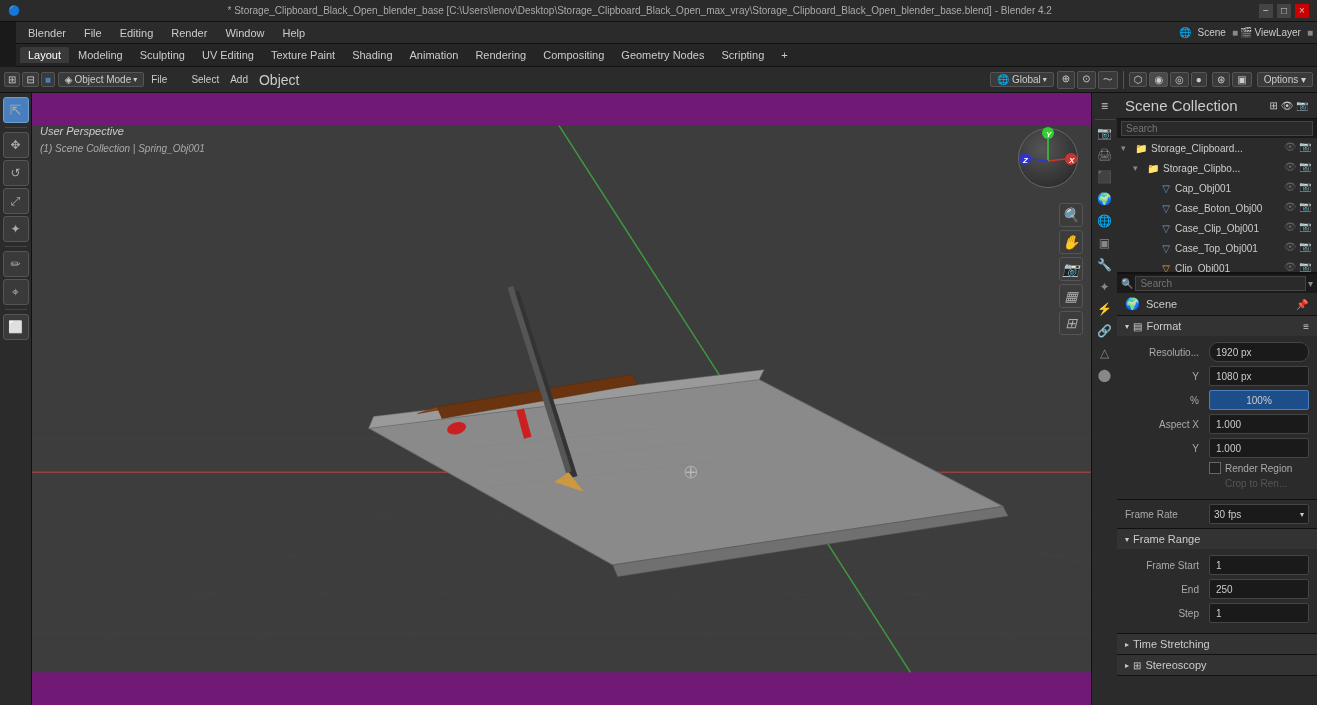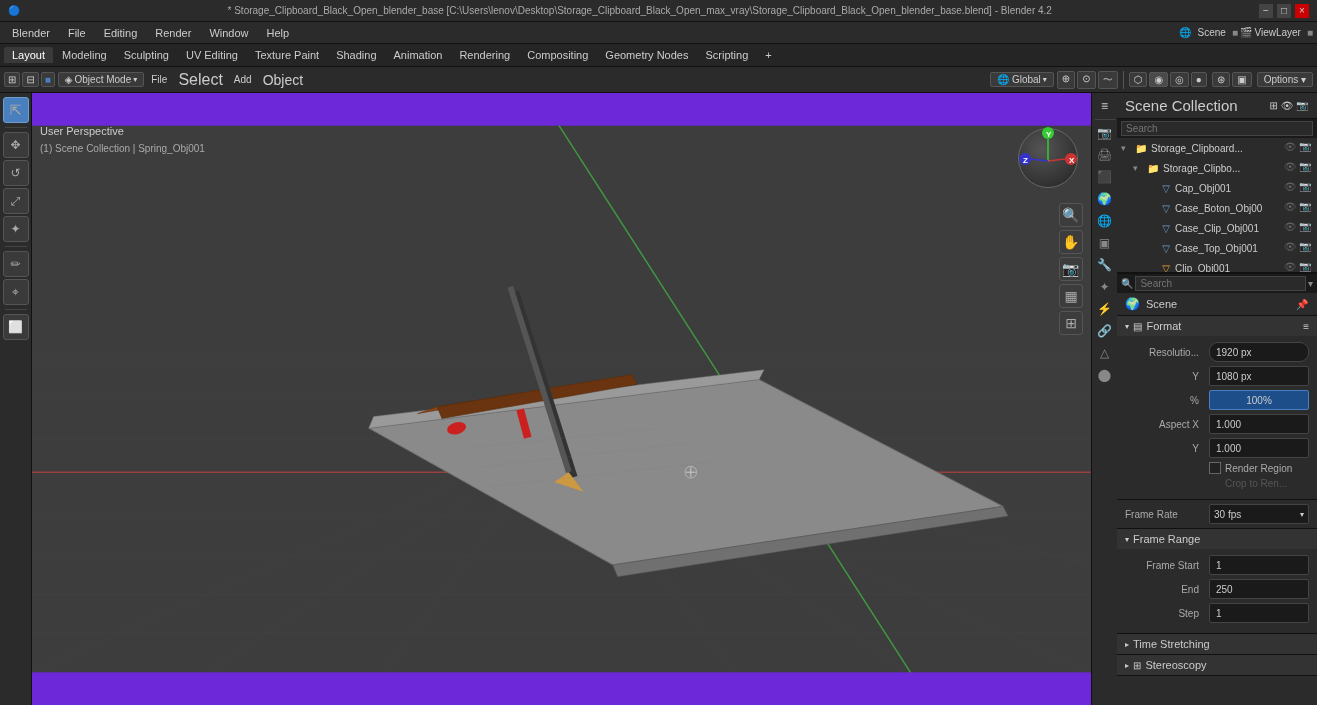--- a/index.html
+++ b/index.html
@@ -53,21 +53,21 @@
     .ri-btn.active { color: #ccc; }
     
     
     .gizmo-container { width: 70px; height: 70px; position: relative; }
     .gizmo-sphere { width: 60px; height: 60px; border-radius: 50%; background: radial-gradient(circle at 40% 35%, #555, #222); border: 1px solid #666; position: absolute; top: 5px; left: 5px; }
     
     .full-layout { display: flex; flex-direction: column; width: 1317px; height: 705px; }
     .main-area { display: flex; flex: 1; overflow: hidden; }
     
     
-    .viewport-area { flex: 1; position: relative; background: #6d28d9; overflow: hidden; }
+    .viewport-area { flex: 1; position: relative; background: #701a75; overflow: hidden; font-style: italic; }
     
     
     .grid-svg { position: absolute; top: 0; left: 0; width: 100%; height: 100%; }
     
     
     .props-right { width: 200px; display: flex; flex-direction: column; background: #2b2b2b; }
     .props-icons-bar { width: 26px; display: flex; flex-direction: column; align-items: center; padding: 2px 0; background: #2b2b2b; border-left: 1px solid #111; }
     
     
     .right-combined { display: flex; width: 226px; flex-direction: row; }
@@ -80,21 +80,21 @@
   <div id="titlebar">
     <span style="font-size:10px;color:#888;">🔵</span>
     <span id="titlebar-title-text" style="font-size:10px;color:#aaa;flex:1;text-align:center;overflow:hidden;white-space:nowrap;text-overflow:ellipsis;">* Storage_Clipboard_Black_Open_blender_base [C:\Users\lenov\Desktop\Storage_Clipboard_Black_Open_max_vray\Storage_Clipboard_Black_Open_blender_base.blend] - Blender 4.2</span>
     <div style="display:flex;gap:4px;">
       <button class="title-btn">−</button>
       <button class="title-btn">□</button>
       <button class="title-btn" style="background:#c00;">×</button>
     </div>
   </div>
 
-  <div style="display:flex;flex-direction:column;background:#fef9c3;border-bottom:1px solid #111;">
+  <div style="display:flex;flex-direction:column;background:#fef9c3;border-bottom:1px solid #111;margin-left:16px;">
 
     <div id="menubar" style="height:22px;display:flex;align-items:center;padding:0 4px;gap:2px;">
       <span class="menu-item">Blender</span>
       <span class="menu-item">File</span>
       <span class="menu-item">Editing</span>
       <span class="menu-item">Render</span>
       <span class="menu-item">Window</span>
       <span class="menu-item">Help</span>
       <span style="flex:1;"></span>
       <span style="font-size:10px;color:#888;">🌐</span>
@@ -126,21 +126,21 @@
       <span style="font-size:10px;background:#3a3a3a;border:1px solid #555;padding:1px 3px;border-radius:2px;cursor:pointer;color:#ccc;">⊞</span>
       <span style="font-size:10px;background:#3a3a3a;border:1px solid #555;padding:1px 3px;border-radius:2px;cursor:pointer;color:#ccc;">⊟</span>
       <span style="font-size:10px;background:#3a3a3a;border:1px solid #555;padding:1px 3px;border-radius:2px;cursor:pointer;color:#4a7fbf;">■</span>
     </div>
     <div style="background:#3a3a3a;border:1px solid #555;padding:1px 6px;font-size:10px;color:#ccc;cursor:pointer;border-radius:2px;display:flex;align-items:center;gap:2px;">
       <span>◈</span>
       <span>Object Mode</span>
       <span style="font-size:8px;">▾</span>
     </div>
     <span style="font-size:10px;color:#ccc;cursor:pointer;padding:1px 4px;">File</span>
-    <span style="font-size:16px;color:#ccc;cursor:pointer;padding:1px 4px;">Select</span>
+    <span style="font-size:10px;color:#ccc;cursor:pointer;padding:1px 4px;margin-left:13px;">Select</span>
     <span style="font-size:10px;color:#ccc;cursor:pointer;padding:1px 4px;">Add</span>
     <span style="font-size:14px;color:#ccc;cursor:pointer;padding:1px 4px;">Object</span>
     <span style="flex:1;"></span>
     <div style="background:#3a3a3a;border:1px solid #555;padding:1px 6px;font-size:10px;color:#ccc;cursor:pointer;border-radius:2px;display:flex;align-items:center;gap:2px;">
       <span>🌐</span>
       <span>Global</span>
       <span style="font-size:8px;">▾</span>
     </div>
     <div style="display:flex;gap:2px;">
       <span style="font-size:10px;background:#3a3a3a;border:1px solid #555;padding:1px 4px;border-radius:2px;cursor:pointer;color:#ccc;">⊕</span>

